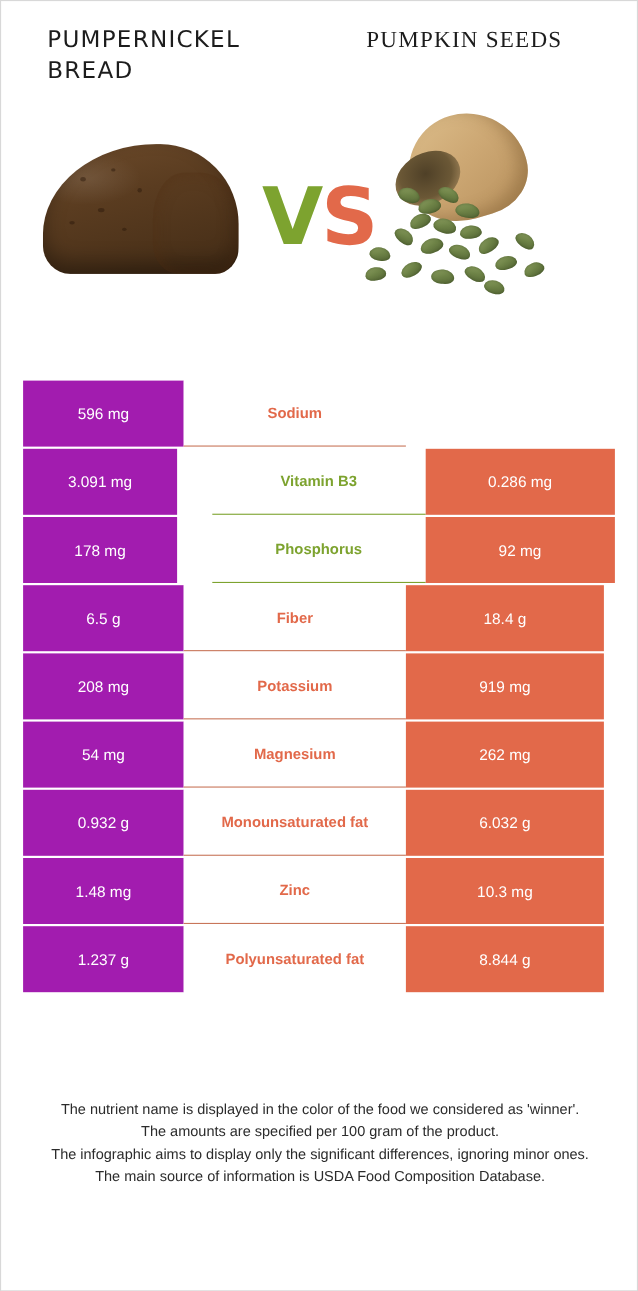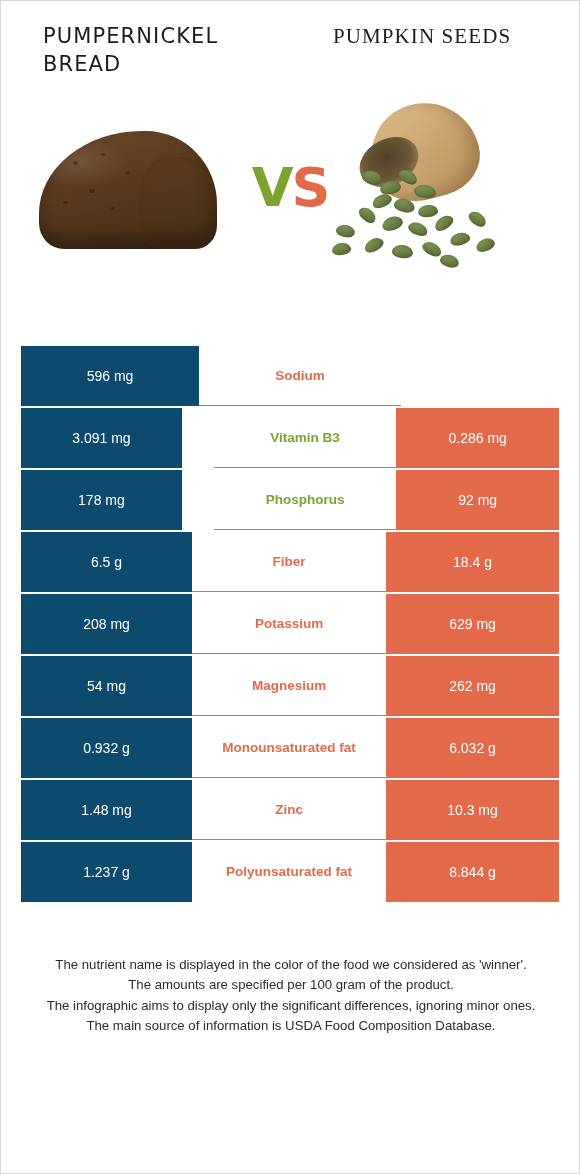--- a/index.html
+++ b/index.html
@@ -50,21 +50,21 @@
     position: absolute;
     top: 108px;
   }
 
   
   .vs {
     position: absolute;
     left: 0; right: 0;
     top: 160px;
     text-align: center;
-    font-size: 54px;
+    font-size: 72px;
     font-weight: 700;
     letter-spacing: -2px;
     line-height: 1;
     font-family: "DejaVu Sans", sans-serif;
     z-index: 5;
     pointer-events: none;
   }
   .vs .v { color: #7da32f; }
   .vs .s { color: #e2694a; }
 
@@ -138,22 +138,22 @@
   }
   .cell {
     display: flex;
     align-items: center;
     justify-content: center;
     font-size: 14px;
     box-sizing: border-box;
     font-family: "Liberation Sans", sans-serif;
   }
   .cell-left {
-    width: 178px;
-    background: #0c4a6e;
+    width: 146px;
+    background: #a21caf;
     color: #ffffff;
   }
   .cell-right {
     width: 180px;
     background: #e2694a;
     color: #ffffff;
   }
   .cell-mid {
     width: 202px;
     background: #ffffff;
@@ -164,21 +164,21 @@
   .cell-mid.win-left  { color: #7da32f; margin-left: 32px; }
   .cell-mid.win-right { color: #e2694a; }
   .row.sep-left  .cell-mid { border-bottom-color: #7da32f; }
   .row.sep-right .cell-mid { border-bottom-color: #c8765a; }
   .row:last-child .cell-mid { border-bottom-color: transparent; }
 
   
   .footer {
     position: absolute;
     left: 26px;
-    top: 954px;
+    top: 998px;
     width: 528px;
     text-align: center;
     font-size: 13.2px;
     line-height: 1.55;
     color: #2b2b2b;
     font-family: "Liberation Sans", sans-serif;
   }
   .footer p { margin: 0; }
 </style>
 </head>
@@ -253,21 +253,21 @@
       <div class="cell cell-right">92 mg</div>
     </div>
     <div class="row sep-right">
       <div class="cell cell-left">6.5 g</div>
       <div class="cell cell-mid win-right">Fiber</div>
       <div class="cell cell-right">18.4 g</div>
     </div>
     <div class="row sep-right">
       <div class="cell cell-left">208 mg</div>
       <div class="cell cell-mid win-right">Potassium</div>
-      <div class="cell cell-right">629 mg</div>
+      <div class="cell cell-right">919 mg</div>
     </div>
     <div class="row sep-right">
       <div class="cell cell-left">54 mg</div>
       <div class="cell cell-mid win-right">Magnesium</div>
       <div class="cell cell-right">262 mg</div>
     </div>
     <div class="row sep-right">
       <div class="cell cell-left">0.932 g</div>
       <div class="cell cell-mid win-right">Monounsaturated fat</div>
       <div class="cell cell-right">6.032 g</div>

